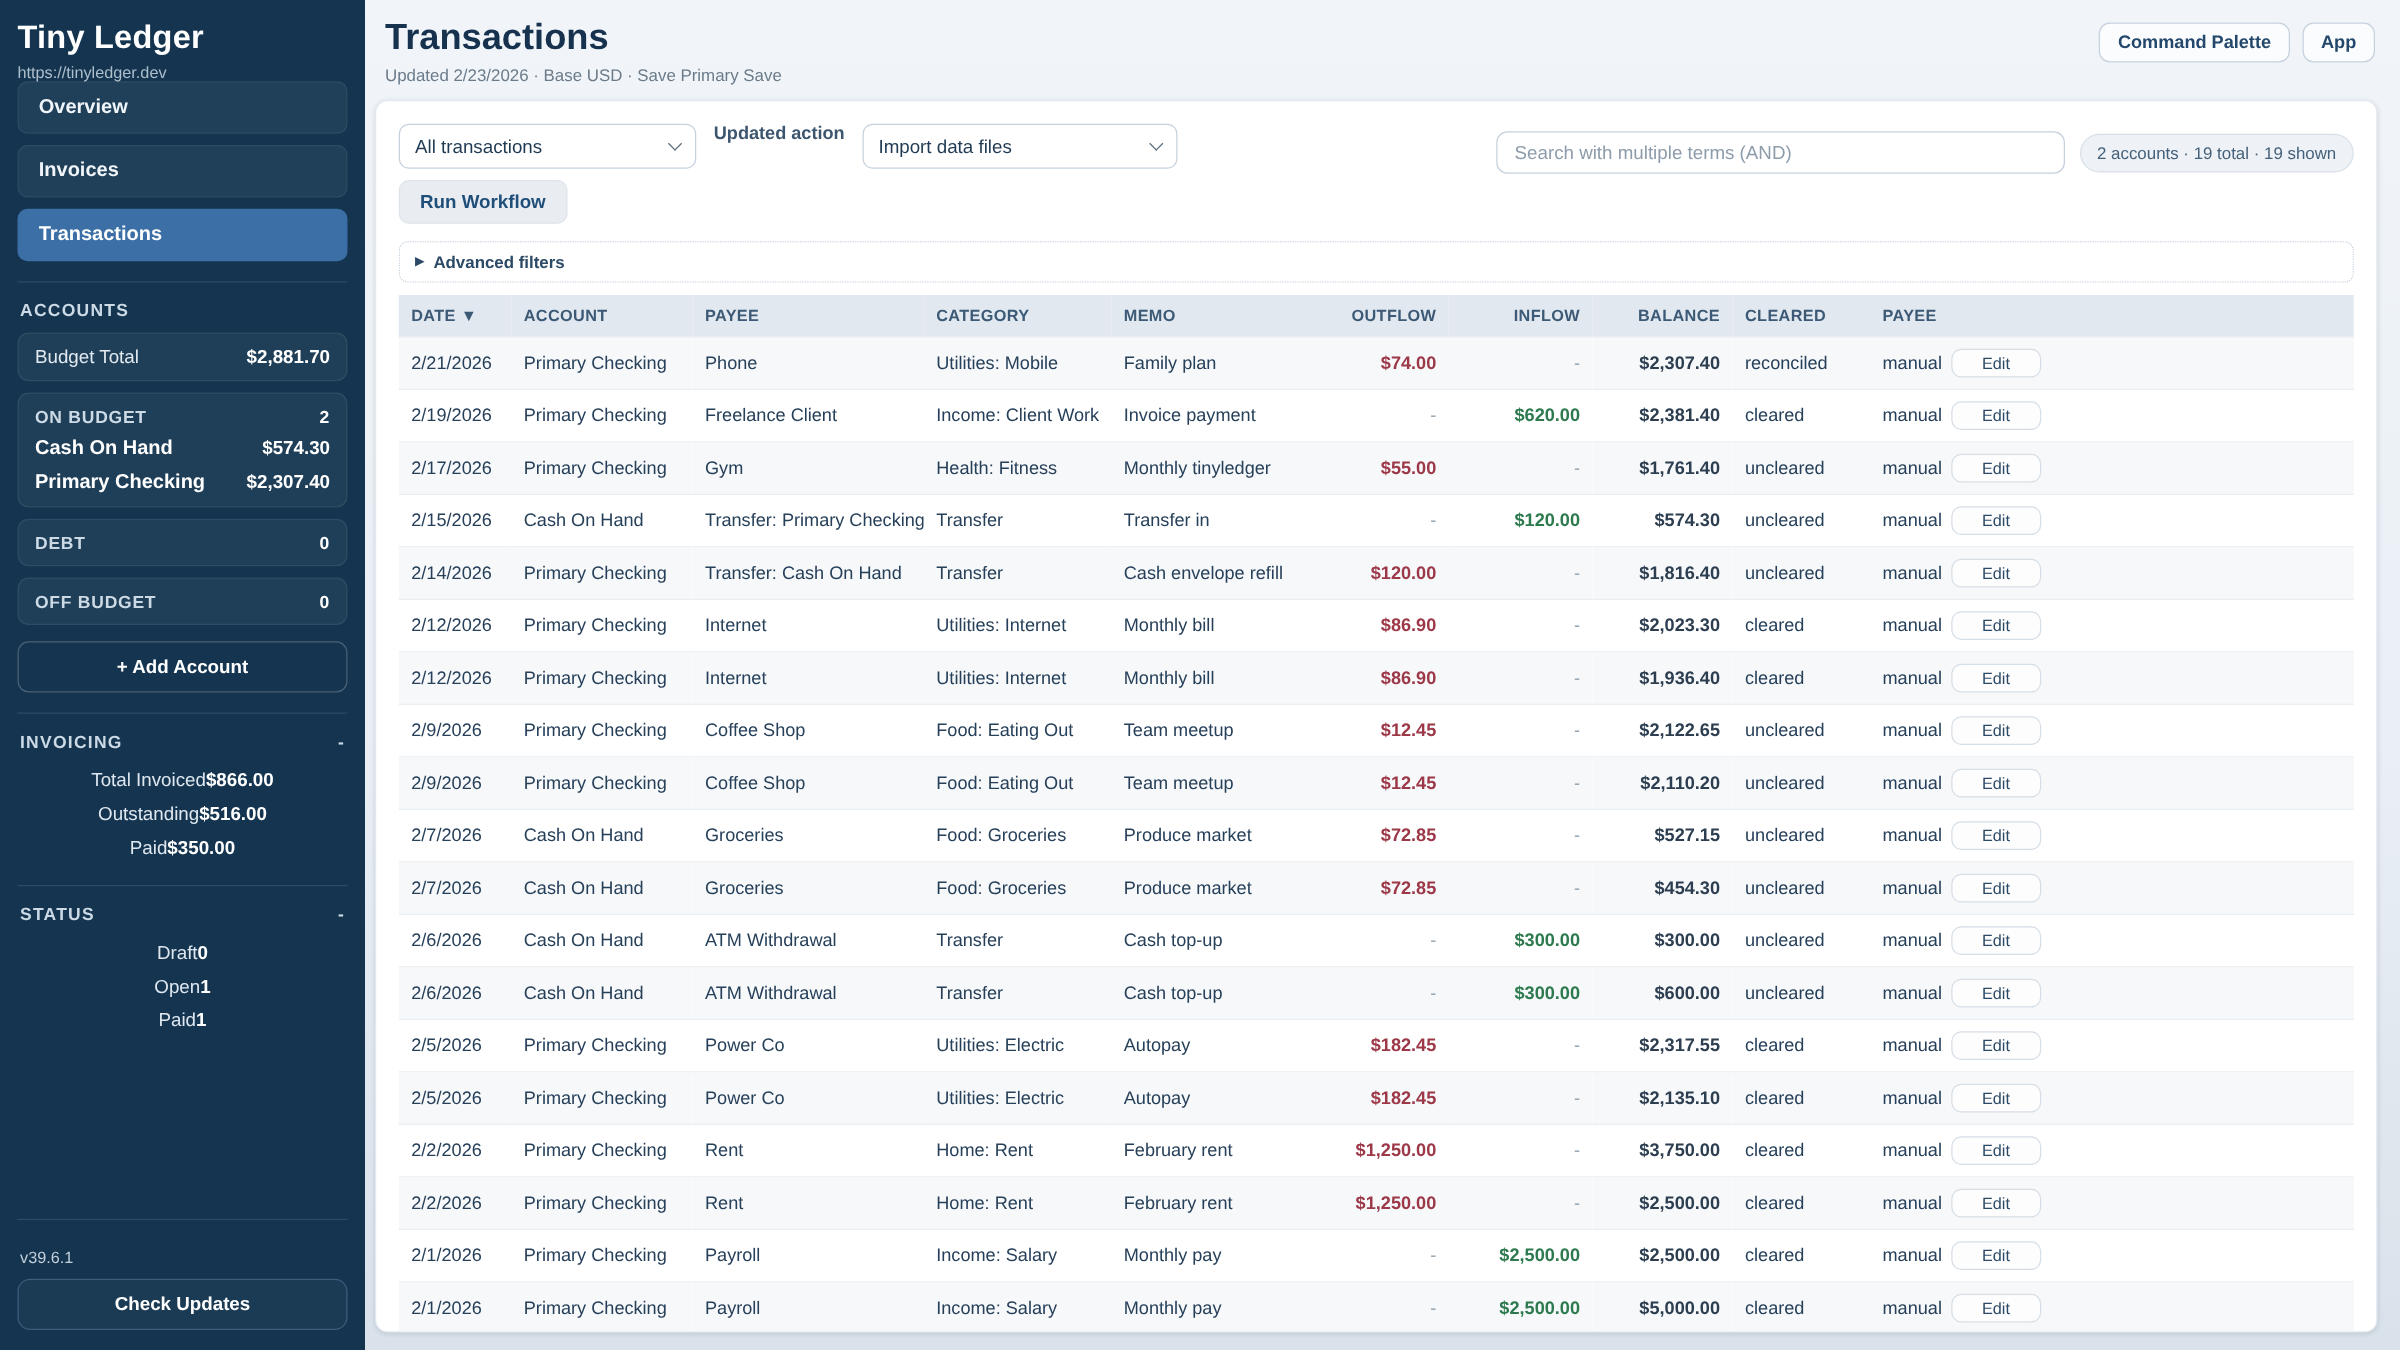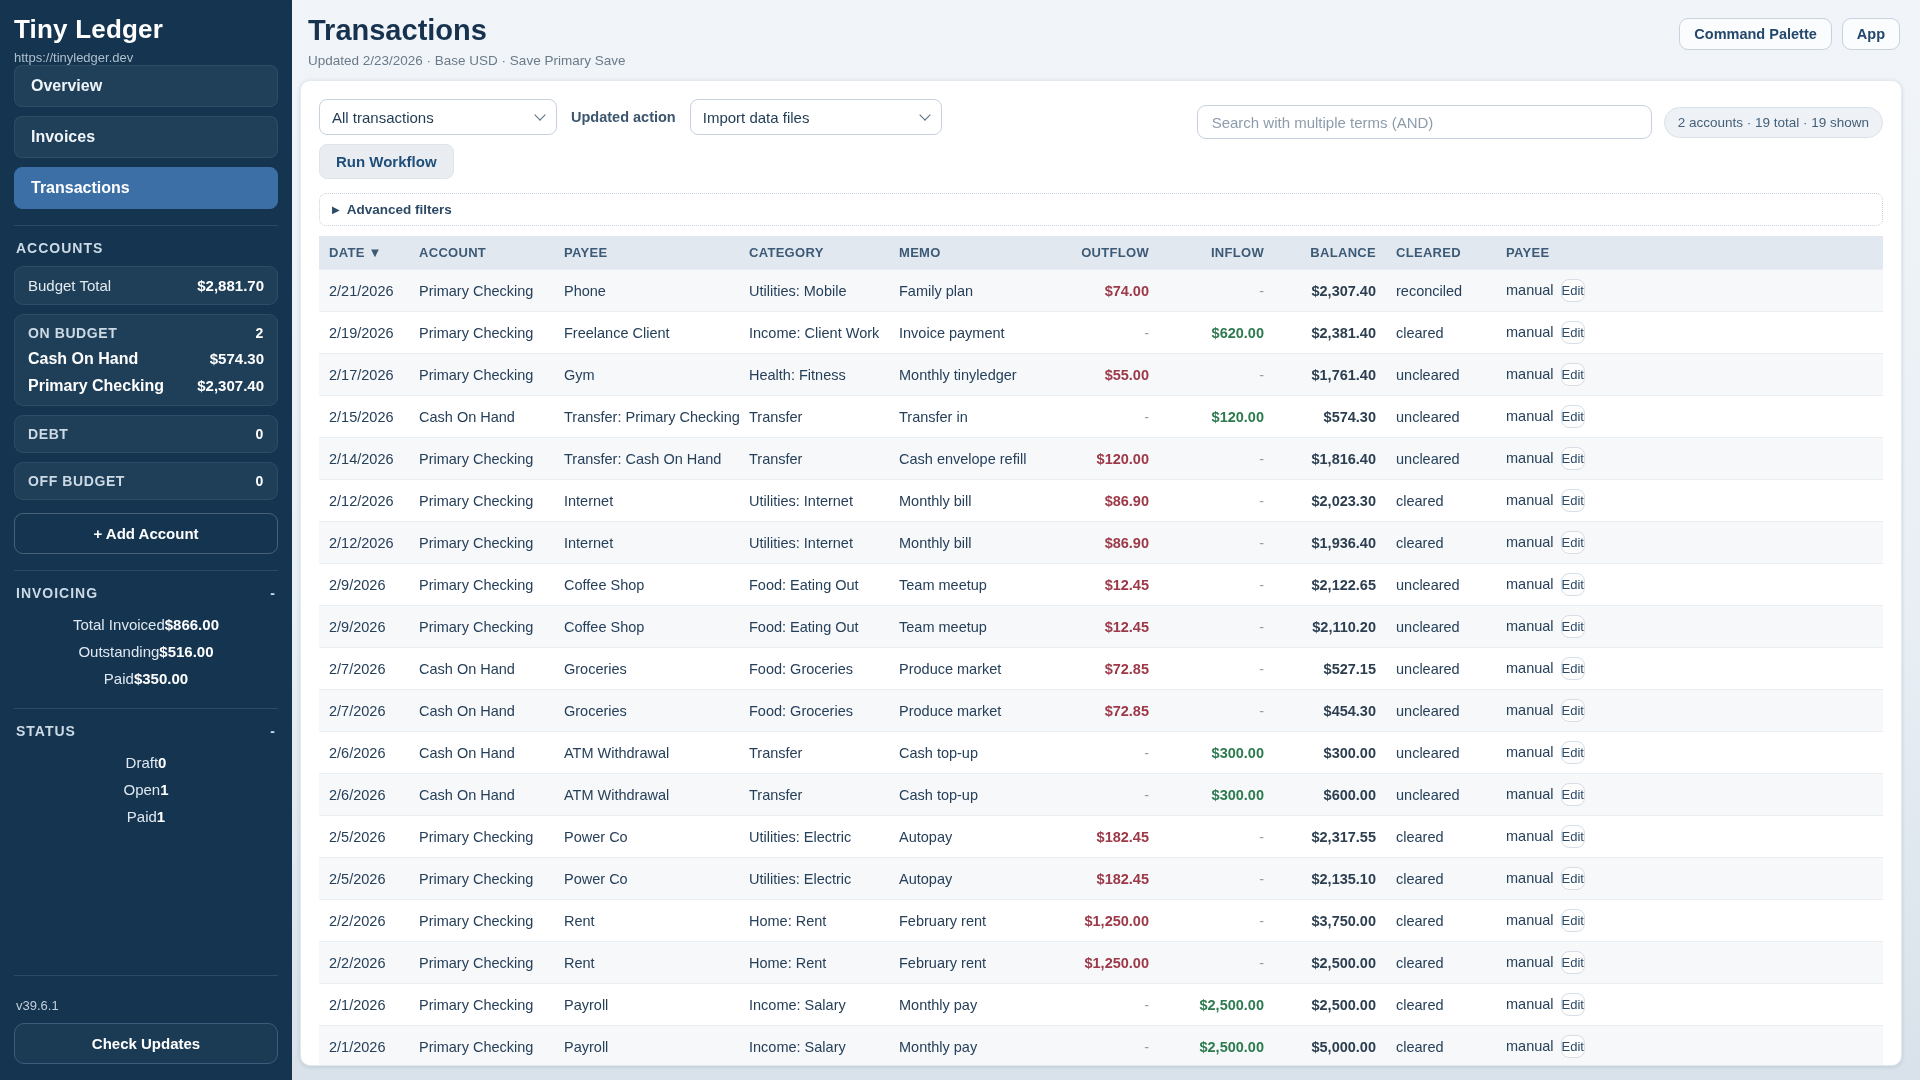--- a/index.html
+++ b/index.html
@@ -75,21 +75,21 @@
     background:#fbfcfe; border:1px solid #c7d2df; border-radius:9px;
     font-size:14.5px; font-weight:bold; color:#24486b; padding:7px 14px; cursor:pointer;
   }
 
   .card {
     margin-top:12px; flex:1; background:#ffffff; border-radius:10px;
     box-shadow:0 1px 4px rgba(16,42,67,.14); border:1px solid #e3e9ef;
     display:flex; flex-direction:column; overflow:hidden;
   }
   .filters-block { padding:18px 18px 0 18px; position:relative; }
-  .filters-row { display:flex; align-items:center; gap:14px; }
+  .filters-row { display:flex; gap:14px; }
   .select {
     display:flex; align-items:center; justify-content:space-between;
     border:1px solid #c6d1dd; border-radius:8px; background:#ffffff;
     height:36px; padding:0 12px; font-size:15px; color:#1f3a52; cursor:pointer;
   }
   .select.w-scope { width:238px; }
   .select.w-workflow { width:252px; }
   .chev { width:8px; height:8px; border-right:1.8px solid #5a6b7c; border-bottom:1.8px solid #5a6b7c; transform:rotate(45deg); margin-top:-4px; }
   .inline-label { font-size:14.5px; font-weight:bold; color:#3c566f; }
   .run-row { margin-top:9px; }
@@ -130,21 +130,21 @@
     white-space:nowrap; overflow:hidden;
   }
   tbody tr:nth-child(odd) { background:#f6f8fa; }
   tbody tr:nth-child(even) { background:#ffffff; }
   td.num { text-align:right; }
   td.neg { color:#9c3848; font-weight:bold; }
   td.pos { color:#2d7a4f; font-weight:bold; }
   td.dash { color:#90a0ae; font-weight:normal; }
   td.bal { font-weight:600; color:#2c3e50; }
   .edit-btn {
-    display:inline-block; margin-left:7px; padding:3px 0;
+    display:inline-block; margin-left:7px; padding:3px 24px;
     border:1px solid #d6dee6; border-radius:8px; background:#fdfdfe;
     font-size:13px; color:#2c4a66; cursor:pointer;
   }
   .card-spacer { flex:1; }
 </style>
 </head>
 <body>
 
 <aside class="sidebar">
   <div class="brand-title">Tiny Ledger</div>

